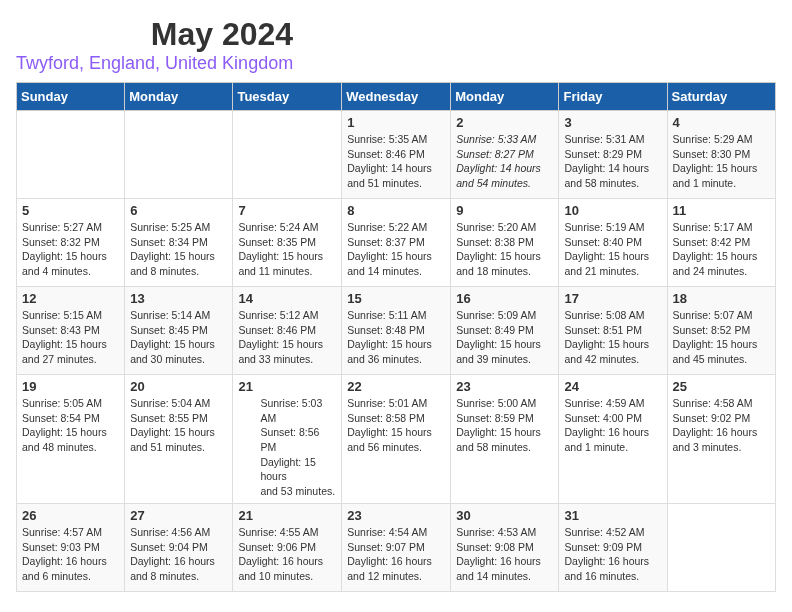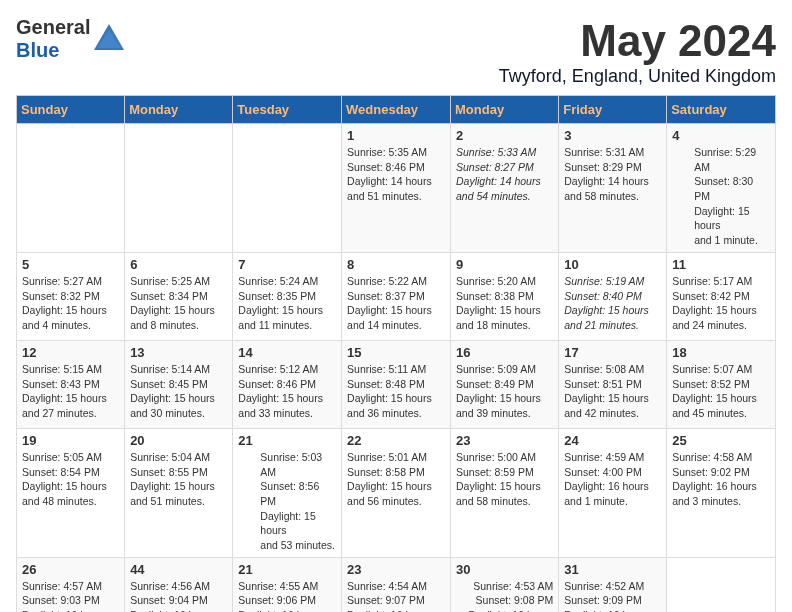--- a/index.html
+++ b/index.html
@@ -17,35 +17,35 @@
       margin-bottom: 8px;
     }
     .logo {
       display: flex;
       align-items: center;
     }
     .title-area {
       text-align: right;
     }
     .month-title {
-      font-size: 44px;
+      font-size: 32px;
       font-weight: bold;
       color: #333;
     }
     .location-title {
       font-size: 18px;
-      color: #0f172a;
+      color: #8b5cf6;
     }
     .calendar {
       width: 100%;
       border-collapse: collapse;
     }
     .calendar th {
       background-color: #1a5fa8;
-      color: #fdba74;
+      color: #ffffff;
       font-size: 13px;
       font-weight: bold;
       padding: 6px 4px;
       text-align: left;
       border: 1px solid #ccc;
     }
     .calendar td {
       vertical-align: top;
       border: 1px solid #ddd;
       padding: 4px 5px;
@@ -73,30 +73,20 @@
       color: #333;
     }
     .empty-cell {
       background: #fff !important;
     }
   </style>
 </head>
 <body>
 
 <div class="header-area">
-  <div class="logo">
-    <span>
-      <span style="font-size:20px;font-weight:bold;color:#333;">General</span><br>
-      <span style="font-size:20px;font-weight:bold;color:#1a5fa8;">Blue</span>
-    </span>
-    <svg width="34" height="34" viewBox="0 0 34 34" style="margin-left:2px;">
-      <polygon points="17,2 32,28 2,28" fill="#1a5fa8" opacity="0.85"></polygon>
-      <polygon points="17,8 29,26 5,26" fill="#4a90d9" opacity="0.6"></polygon>
-    </svg>
-  </div>
   <div class="title-area">
     <div class="month-title">May 2024</div>
     <div class="location-title">Twyford, England, United Kingdom</div>
   </div>
 </div>
 
 <table class="calendar">
   <thead>
     <tr>
     <th>Sunday</th>
@@ -129,21 +119,21 @@
         </td>
         <td>
           <span class="day-number">3</span>
           <div class="day-info" style="white-space: pre-line;">Sunrise: 5:31 AM
 Sunset: 8:29 PM
 Daylight: 14 hours
 and 58 minutes.</div>
         </td>
         <td>
           <span class="day-number">4</span>
-          <div class="day-info" style="white-space: pre-line; margin-left: 22px;">Sunrise: 5:29 AM
+          <div class="day-info" style="white-space: pre-line;">Sunrise: 5:29 AM
 Sunset: 8:30 PM
 Daylight: 15 hours
 and 1 minute.</div>
         </td>
       </tr>
       <tr>
         <td>
           <span class="day-number">5</span>
           <div class="day-info" style="white-space: pre-line;">Sunrise: 5:27 AM
 Sunset: 8:32 PM
@@ -173,21 +163,21 @@
         </td>
         <td>
           <span class="day-number">9</span>
           <div class="day-info" style="white-space: pre-line;">Sunrise: 5:20 AM
 Sunset: 8:38 PM
 Daylight: 15 hours
 and 18 minutes.</div>
         </td>
         <td>
           <span class="day-number">10</span>
-          <div class="day-info" style="white-space: pre-line; font-style: italic;">Sunrise: 5:19 AM
+          <div class="day-info" style="white-space: pre-line;">Sunrise: 5:19 AM
 Sunset: 8:40 PM
 Daylight: 15 hours
 and 21 minutes.</div>
         </td>
         <td>
           <span class="day-number">11</span>
           <div class="day-info" style="white-space: pre-line;">Sunrise: 5:17 AM
 Sunset: 8:42 PM
 Daylight: 15 hours
 and 24 minutes.</div>
@@ -297,21 +287,21 @@
       </tr>
       <tr>
         <td>
           <span class="day-number">26</span>
           <div class="day-info" style="white-space: pre-line;">Sunrise: 4:57 AM
 Sunset: 9:03 PM
 Daylight: 16 hours
 and 6 minutes.</div>
         </td>
         <td>
-          <span class="day-number">44</span>
+          <span class="day-number">27</span>
           <div class="day-info" style="white-space: pre-line;">Sunrise: 4:56 AM
 Sunset: 9:04 PM
 Daylight: 16 hours
 and 8 minutes.</div>
         </td>
         <td>
           <span class="day-number">21</span>
           <div class="day-info" style="white-space: pre-line;">Sunrise: 4:55 AM
 Sunset: 9:06 PM
 Daylight: 16 hours
@@ -319,21 +309,21 @@
         </td>
         <td>
           <span class="day-number">23</span>
           <div class="day-info" style="white-space: pre-line;">Sunrise: 4:54 AM
 Sunset: 9:07 PM
 Daylight: 16 hours
 and 12 minutes.</div>
         </td>
         <td>
           <span class="day-number">30</span>
-          <div class="day-info" style="white-space: pre-line; text-align: right;">Sunrise: 4:53 AM
+          <div class="day-info" style="white-space: pre-line;">Sunrise: 4:53 AM
 Sunset: 9:08 PM
 Daylight: 16 hours
 and 14 minutes.</div>
         </td>
         <td>
           <span class="day-number">31</span>
           <div class="day-info" style="white-space: pre-line;">Sunrise: 4:52 AM
 Sunset: 9:09 PM
 Daylight: 16 hours
 and 16 minutes.</div>

